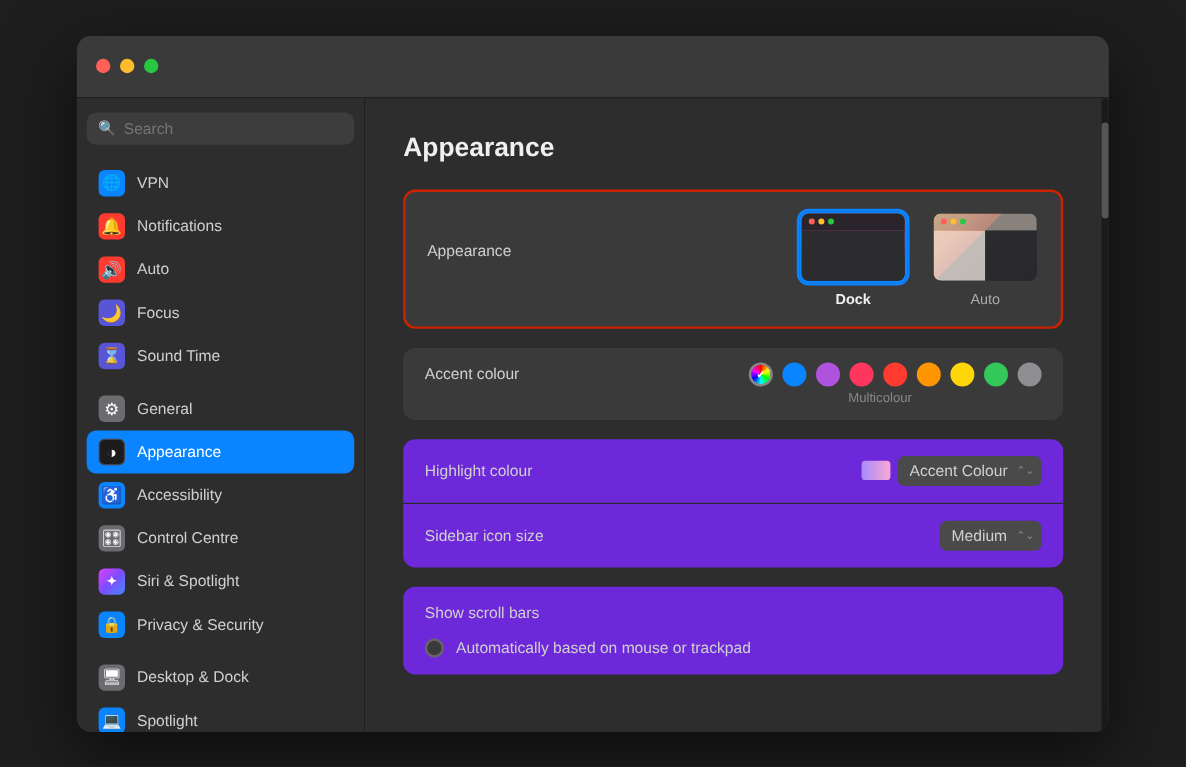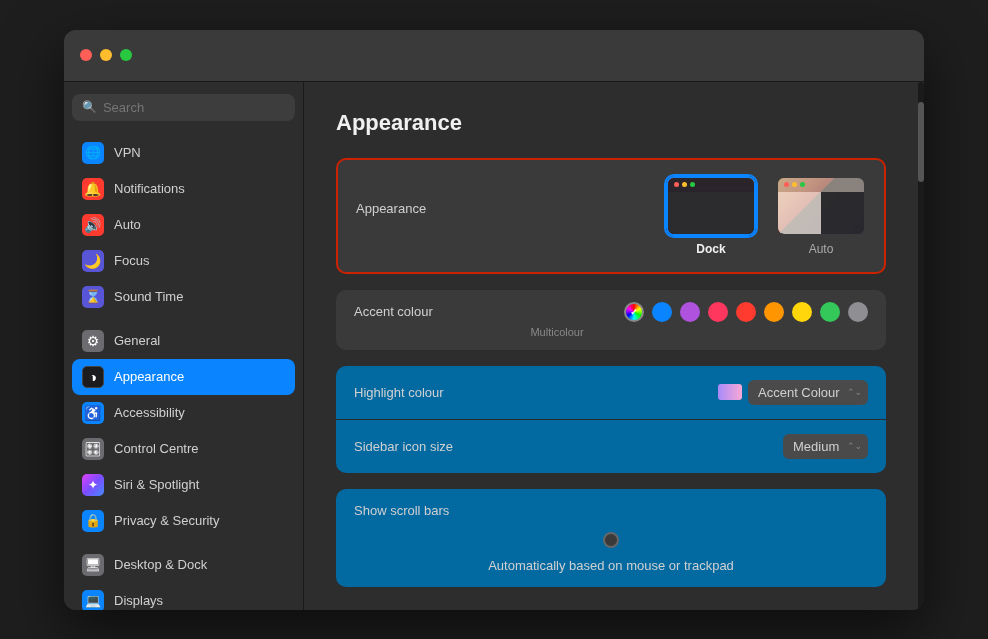--- a/index.html
+++ b/index.html
@@ -112,21 +112,21 @@
       padding: 28px 32px;
       overflow-y: auto;
     }
     .page-title {
       font-size: 22px;
       font-weight: 600;
       color: #f0f0f0;
       margin-bottom: 22px;
     }
     .settings-section {
-      background: #0369a1;
+      background: #6d28d9;
       border-radius: 10px;
       overflow: hidden;
       margin-bottom: 16px;
     }
     .settings-row {
       display: flex;
       align-items: center;
       padding: 14px 18px;
       border-bottom: 1px solid #2a2a2a;
     }
@@ -303,21 +303,20 @@
       gap: 8px;
       padding: 14px 18px;
     }
     .radio-item {
       display: flex;
       align-items: center;
       gap: 10px;
       font-size: 13px;
       color: #d0d0d0;
       cursor: pointer;
-      flex-direction: column;
     }
     .radio-dot {
       width: 16px;
       height: 16px;
       border-radius: 50%;
       border: 2px solid #666;
       display: flex;
       align-items: center;
       justify-content: center;
       flex-shrink: 0;
@@ -432,21 +431,21 @@
 
       <div style="height:8px;"></div>
 
       <div class="sidebar-item">
         <div class="sidebar-icon icon-gray" style="font-size:13px; color:white;">🖥</div>
         <span>Desktop &amp; Dock</span>
       </div>
 
       <div class="sidebar-item">
         <div class="sidebar-icon icon-blue" style="font-size:13px; color:white;">💻</div>
-        <span>Displays</span>
+        <span>Spotlight</span>
       </div>
     </div>
 
     <div class="main-content">
       <h1 class="page-title">Appearance</h1>
 
       <div class="appearance-section">
         <div style="display:flex; align-items:center;">
           <span class="appearance-label" style="flex:1;">Appearance</span>
           <div class="appearance-options">
@@ -496,21 +495,21 @@
             <div class="accent-dot" style="background:#0a84ff;"></div>
             <div class="accent-dot" style="background:#af52de;"></div>
             <div class="accent-dot" style="background:#ff375f;"></div>
             <div class="accent-dot" style="background:#ff3b30;"></div>
             <div class="accent-dot" style="background:#ff9500;"></div>
             <div class="accent-dot" style="background:#ffd60a;"></div>
             <div class="accent-dot" style="background:#34c759;"></div>
             <div class="accent-dot" style="background:#8e8e93;"></div>
           </div>
         </div>
-        <div style="display:flex; justify-content:center; margin-top:4px;">
+        <div style="display:flex; justify-content:flex-end; margin-top:4px;">
           <span style="font-size:11px; color:#888; margin-right:108px;">Multicolour</span>
         </div>
       </div>
 
       <div class="settings-section">
 
         <div class="settings-row">
           <span class="row-label">Highlight colour</span>
           <div class="row-control highlight-color">
             <div class="highlight-swatch"></div>

